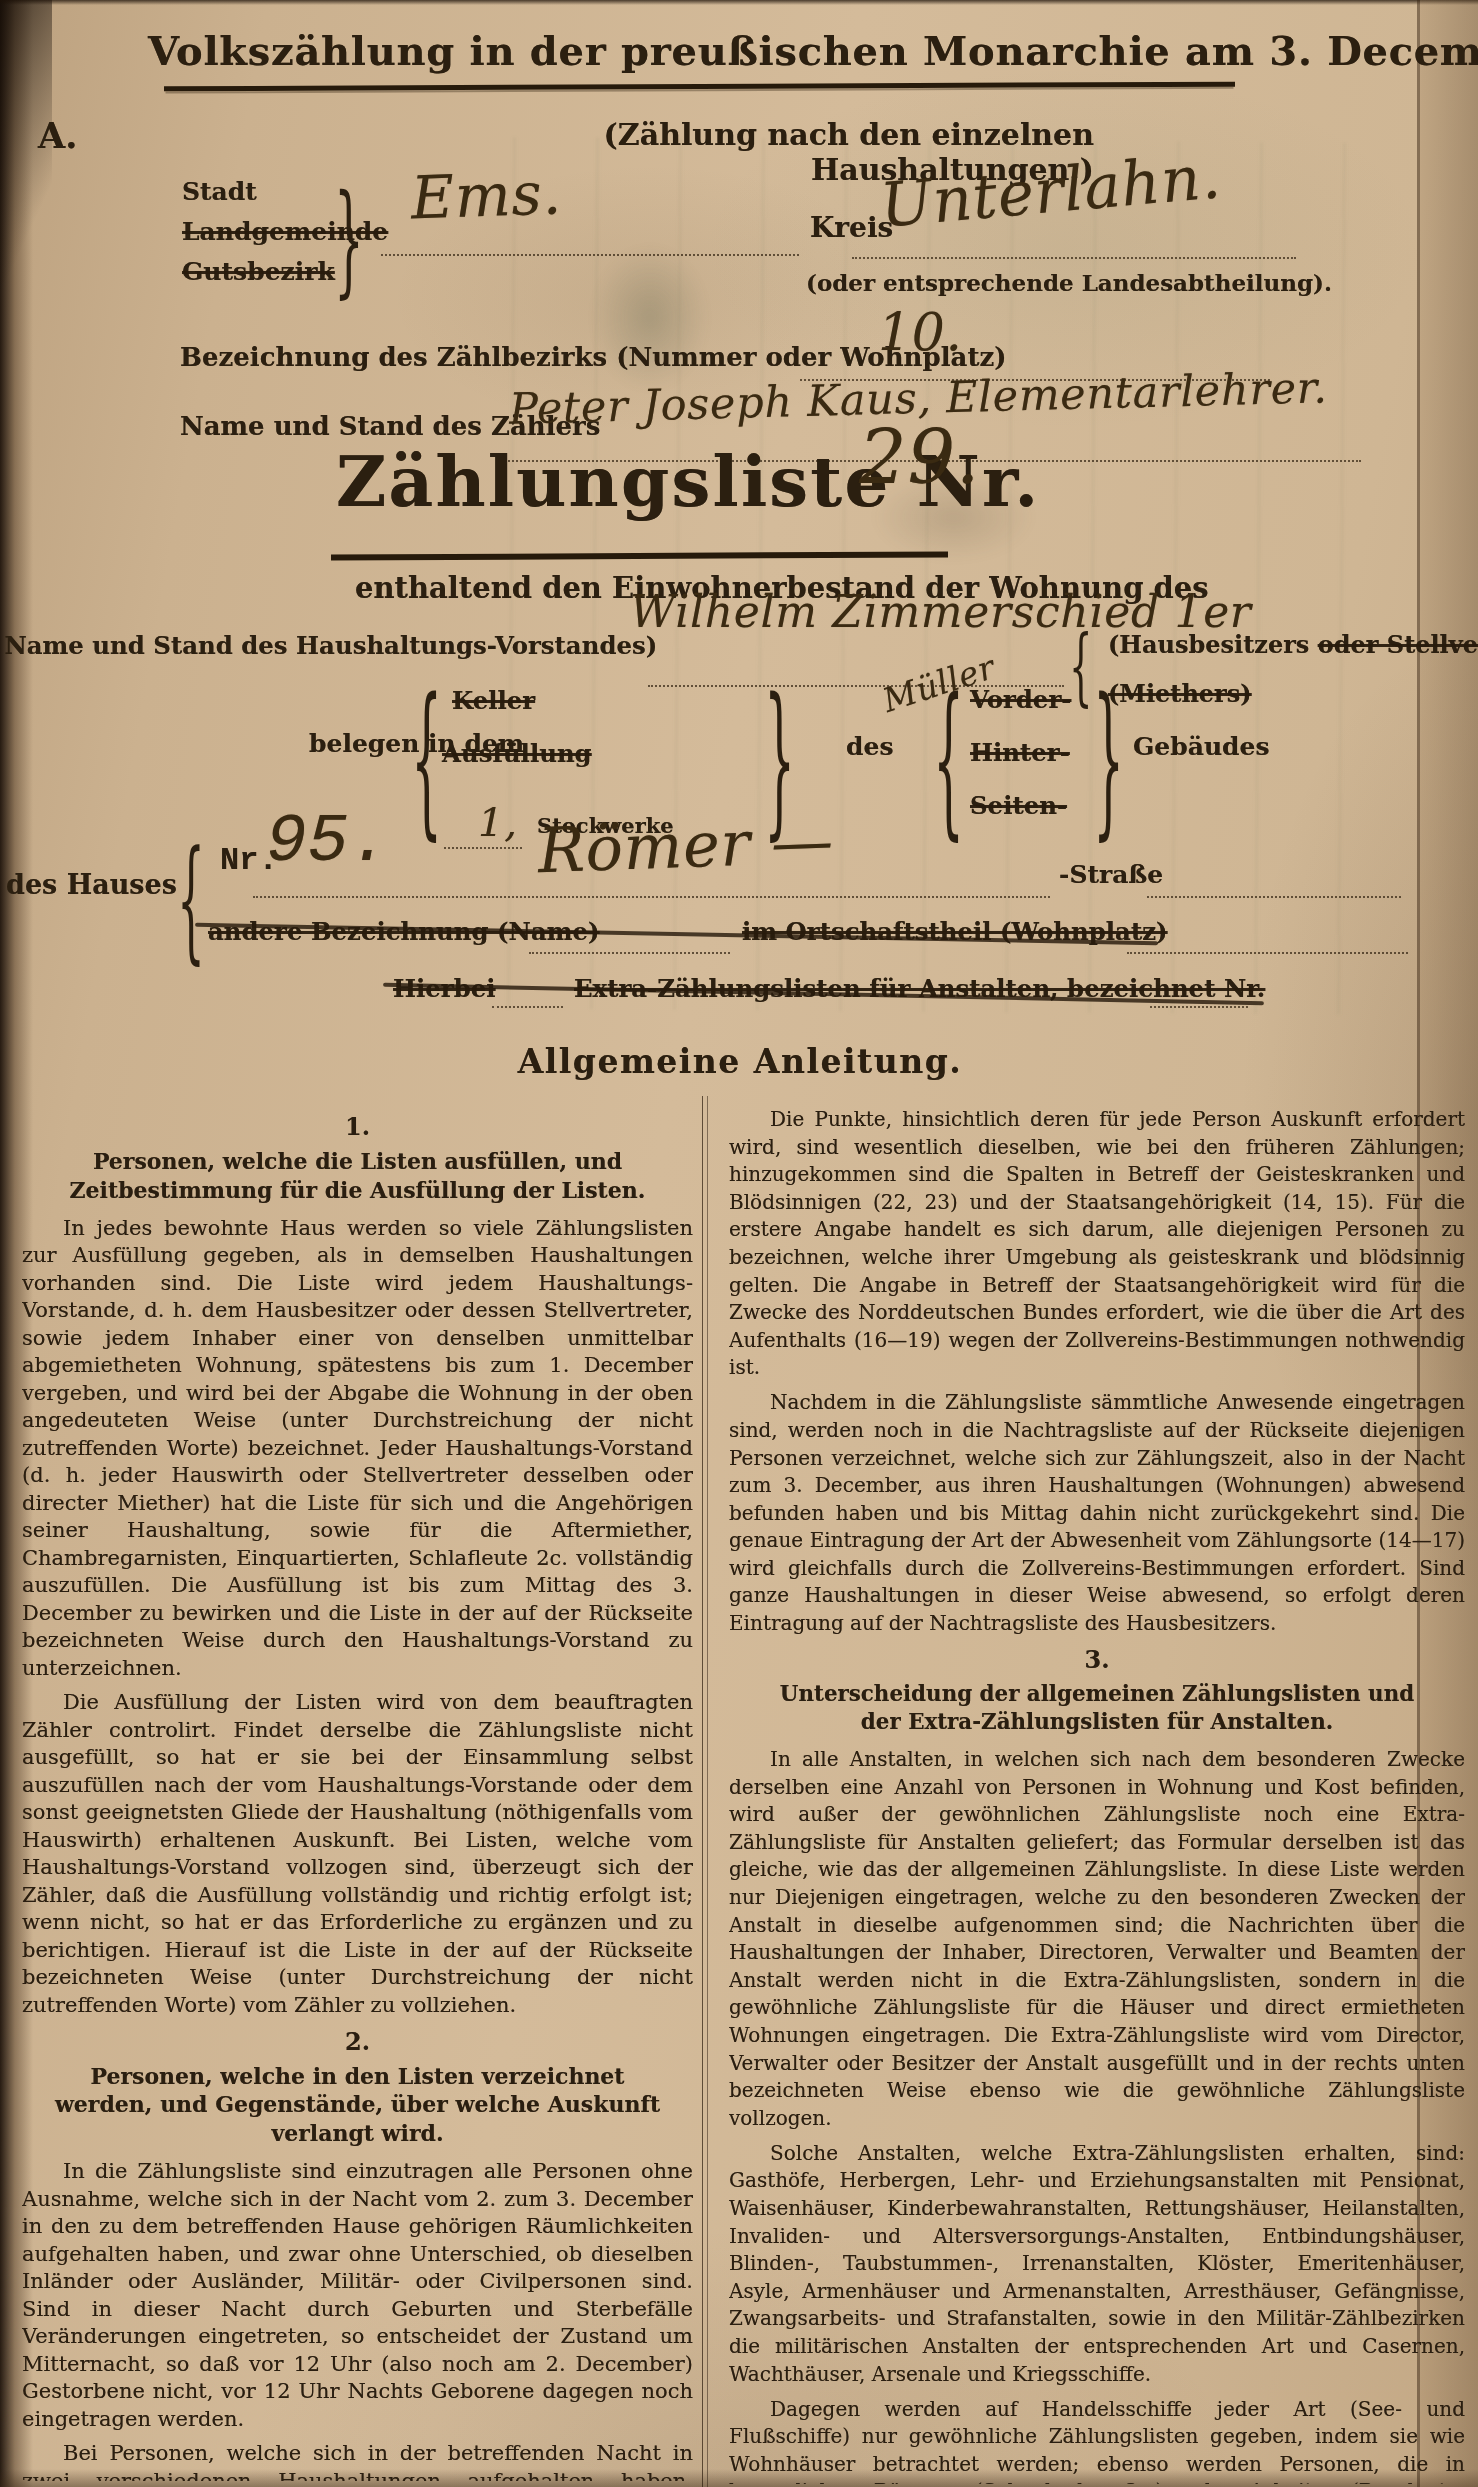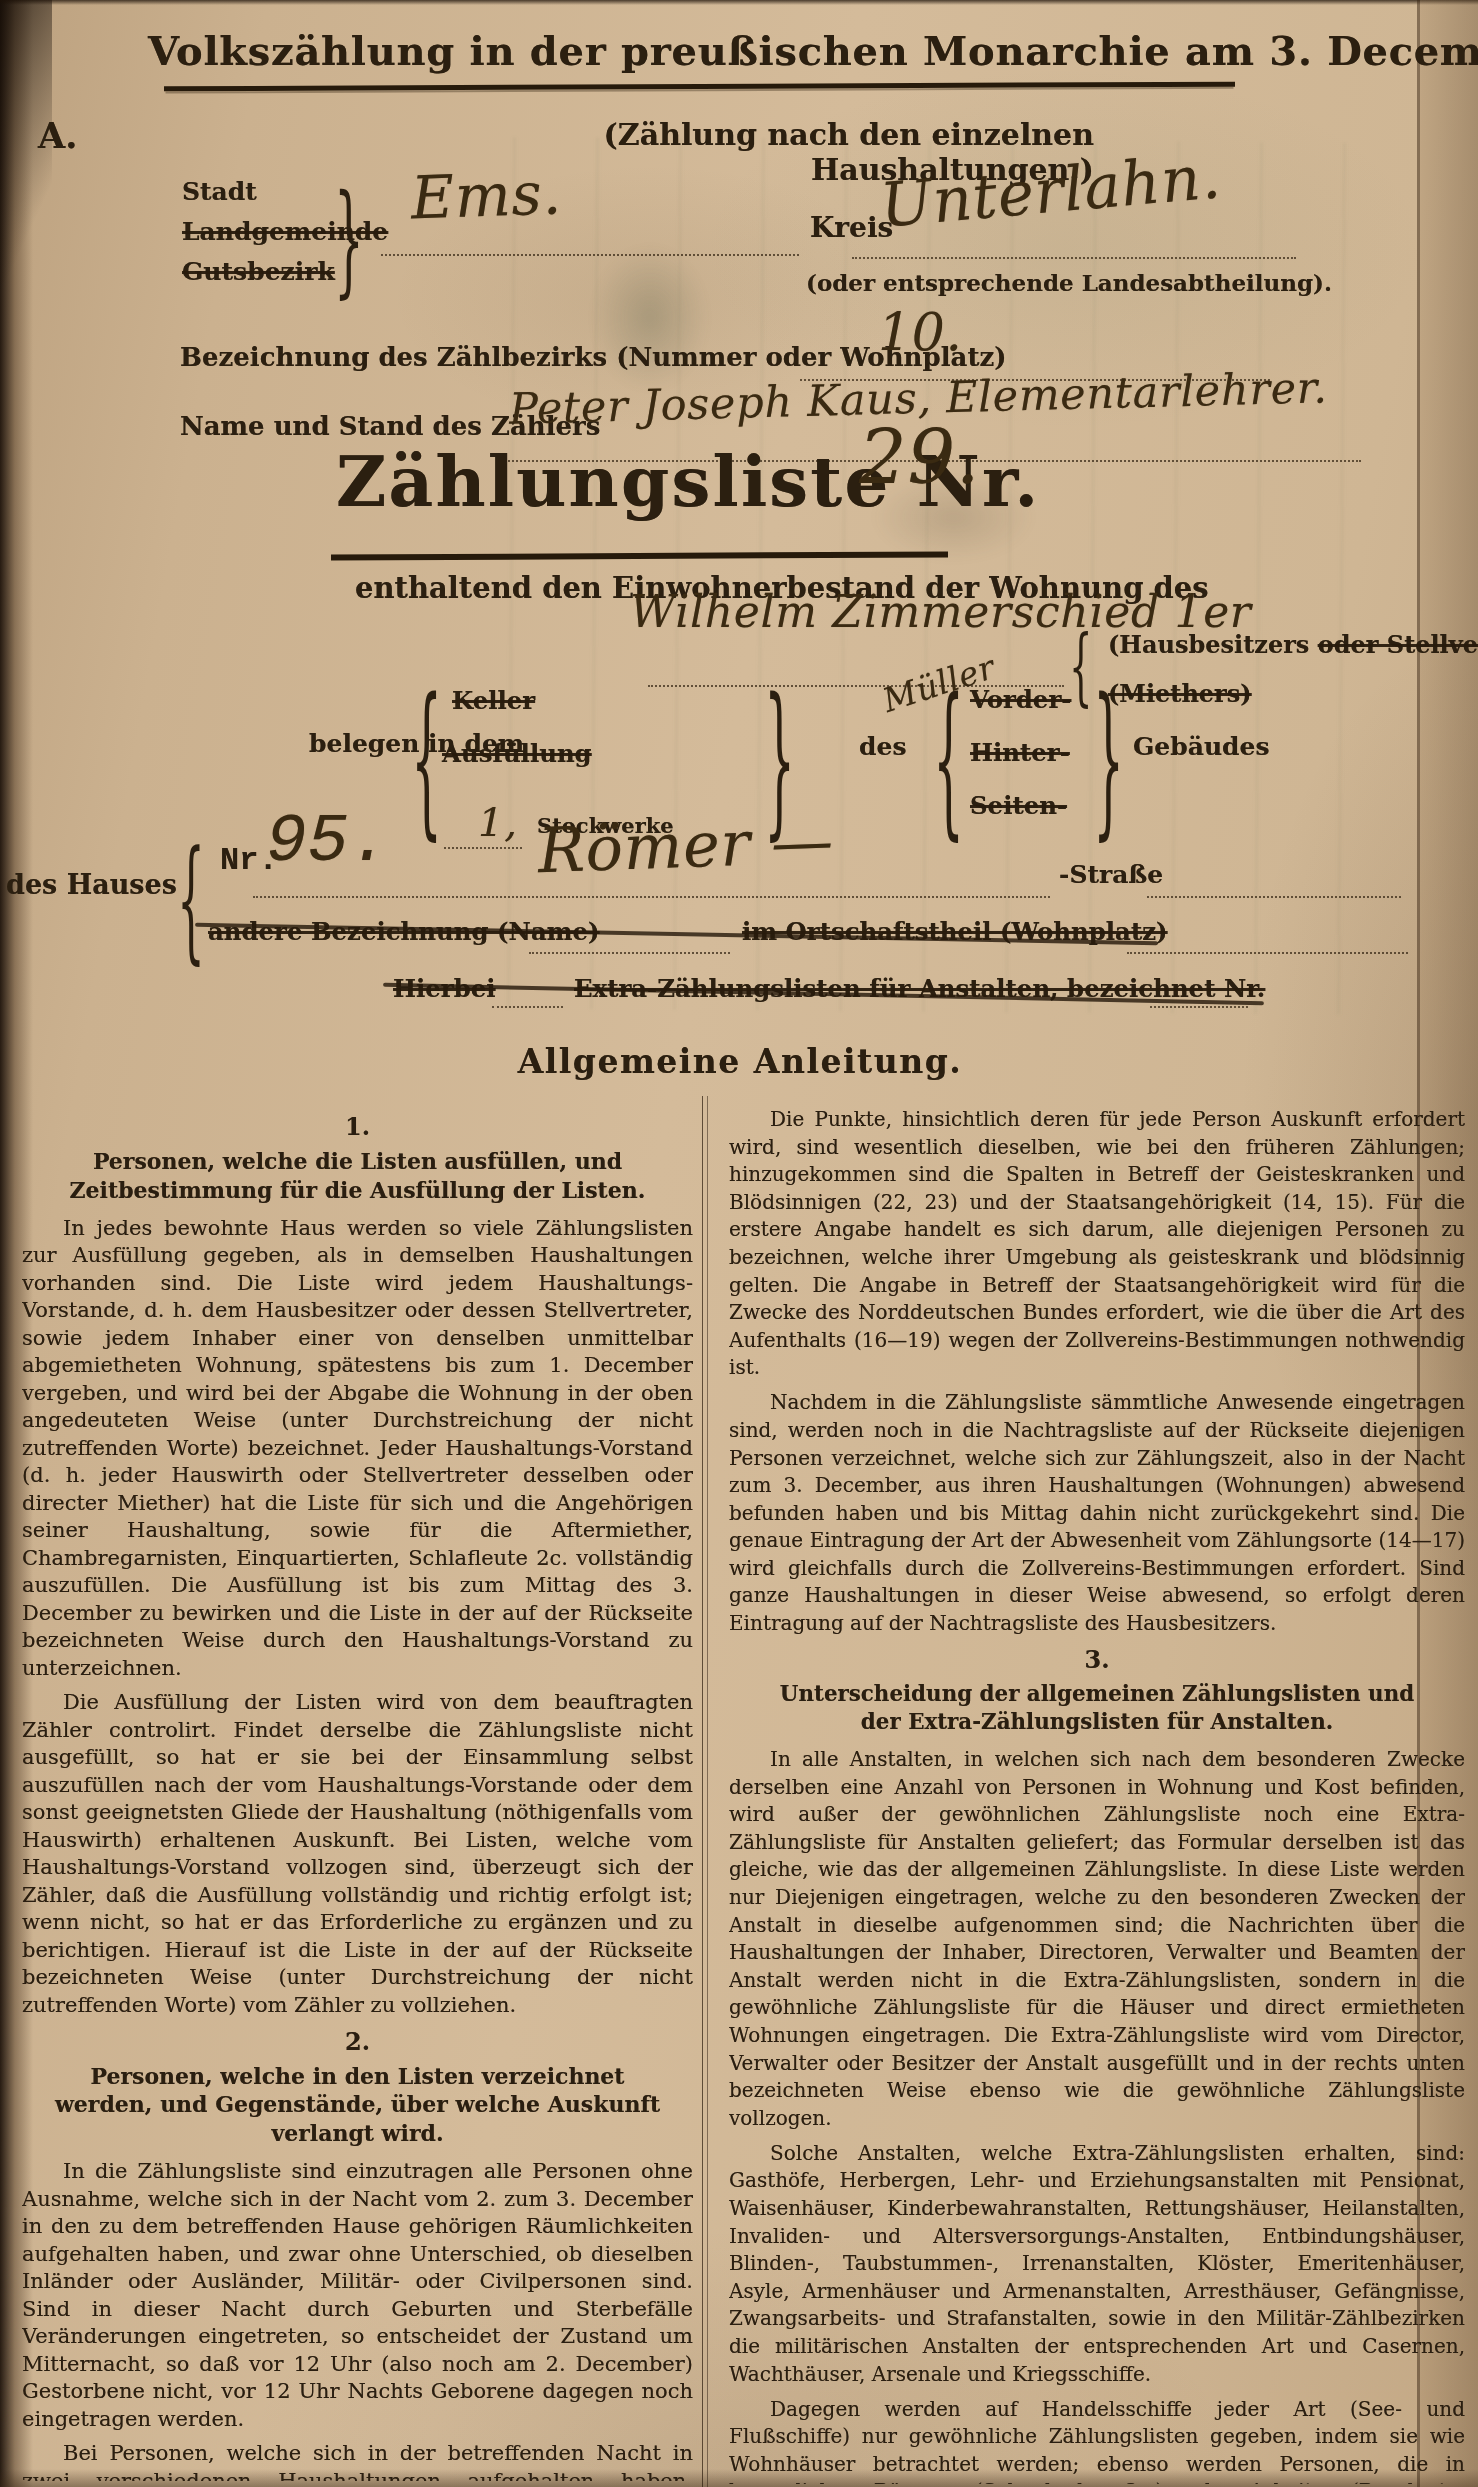--- a/index.html
+++ b/index.html
@@ -77,21 +77,21 @@
 
   
   #belegen-label{left:309px;top:729px;font-size:25px;}
   #brace-l1{left:411px;top:679px;font-size:49px;transform:scaleY(3.35);}
   #keller{left:452px;top:686px;font-size:24.4px;}
   #erdgeschoss{left:442px;top:739px;font-size:24.4px;}
   #fill-stock{left:444px;top:847px;width:78px;}
   #hw-stock{left:478px;top:799px;font-size:40px;}
   #stockwerke{left:537px;top:813px;font-size:21px;}
   #brace-r1{left:764px;top:679px;font-size:49px;transform:scaleY(3.35);}
-  #des-label{left:846px;top:732px;font-size:25px;margin-left:13px;}
+  #des-label{left:846px;top:732px;font-size:25px;}
   #brace-l2{left:933px;top:679px;font-size:49px;transform:scaleY(3.35);}
   #vorder{left:970px;top:685px;font-size:24.4px;}
   #hinter{left:970px;top:738px;font-size:24.4px;}
   #seiten{left:970px;top:791px;font-size:24.4px;}
   #brace-r2{left:1093px;top:679px;font-size:49px;transform:scaleY(3.35);}
   #gebaeudes{left:1133px;top:732px;font-size:25px;}
 
   
   #deshauses-label{left:6px;top:869px;font-size:27px;}
   #brace-haus{left:177px;top:834px;font-size:44px;transform:scaleY(3.0);}
@@ -163,20 +163,21 @@
   <div class="fill" id="fill-bezirk"></div>
   <div class="print" id="zaehler-label">Name und Stand des Zählers</div>
   <div class="hand" id="hw-zaehler">Peter Joseph Kaus, Elementarlehrer.</div>
   <div class="fill" id="fill-zaehler"></div>
 
   <div class="print" id="liste-heading">Zählungsliste Nr.</div>
   <div class="hand" id="hw-liste-nr">29.</div>
   <div class="rule" id="liste-rule"></div>
   <div class="print" id="liste-sub">enthaltend den Einwohnerbestand der Wohnung des</div>
 
+  <div class="print" id="vorstand-label">Name und Stand des Haushaltungs-Vorstandes)</div>
   <div class="hand" id="hw-vorstand1">Wilhelm Zimmerschied 1er</div>
   <div class="hand" id="hw-vorstand2">Müller</div>
   <div class="fill" id="fill-vorstand"></div>
   <div class="brace" id="brace-vorstand">{</div>
   <div class="print" id="hausbesitzers"><span>(Hausbesitzers</span> <span class="struck">oder Stellvertreters)</span></div>
   <div class="print struck" id="miethers">(Miethers)</div>
 
   <div class="print" id="belegen-label">belegen in dem</div>
   <div class="brace" id="brace-l1">{</div>
   <div class="print struck" id="keller">Keller</div>

